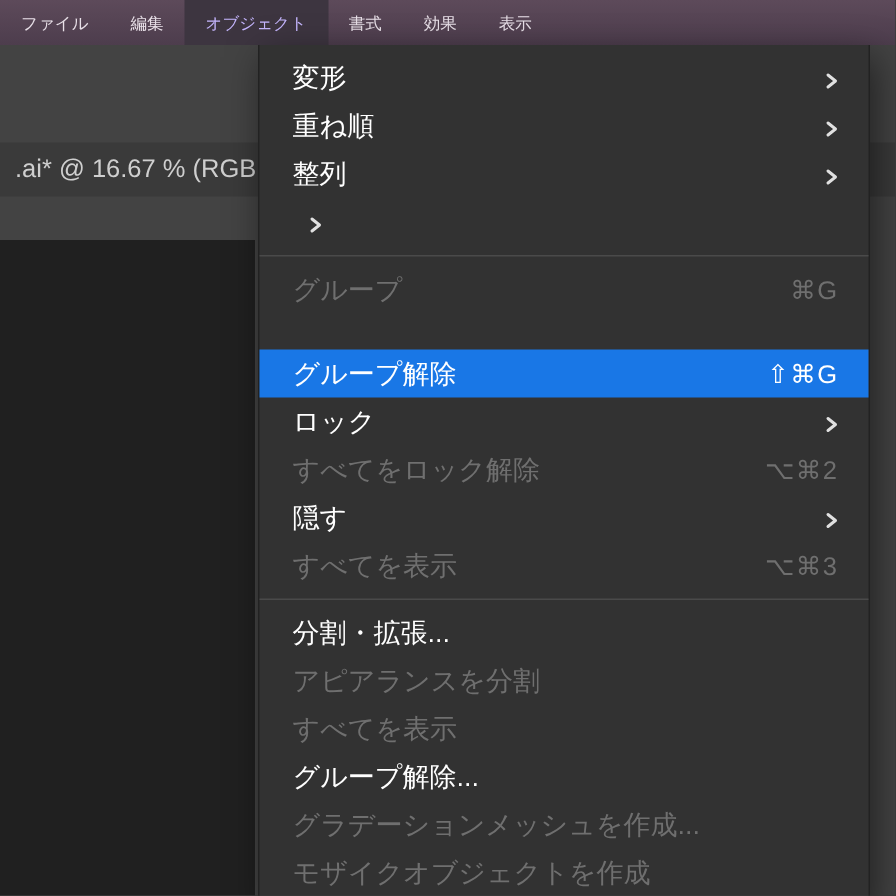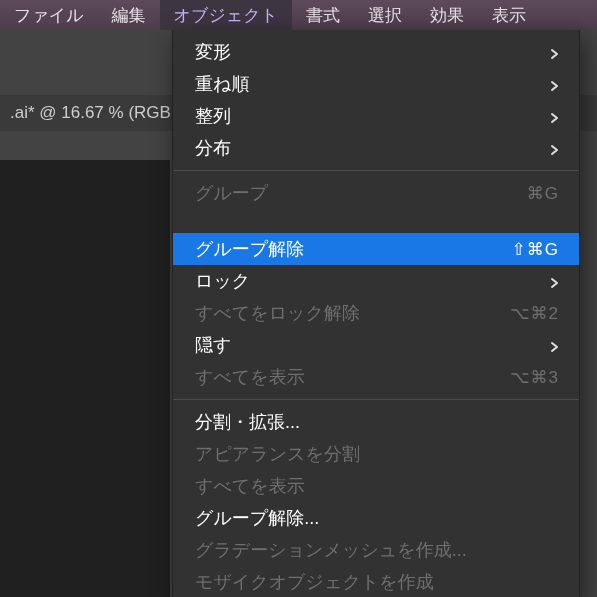--- a/index.html
+++ b/index.html
@@ -10,21 +10,21 @@
     font-family: -apple-system, "Hiragino Sans", "Hiragino Kaku Gothic ProN", sans-serif;
     overflow: hidden;
     position: relative;
   }
   .menubar {
     display: flex;
     background: linear-gradient(to bottom, #5d4a5a, #4d3d4d);
     height: 30px;
     align-items: center;
     color: #e8e0e8;
-    font-size: 17px;
+    font-size: 11px;
     font-weight: 500;
   }
   .menubar .item {
     padding: 0 14px;
     height: 100%;
     display: flex;
     align-items: center;
     cursor: default;
   }
   .menubar .item.active {
@@ -121,23 +121,20 @@
   <div class="item">
       <span>編集</span>
     </div>
   <div class="item active">
       <span>オブジェクト</span>
     </div>
   <div class="item">
       <span>書式</span>
     </div>
   <div class="item">
-      <span>選択</span>
-    </div>
-  <div class="item">
       <span>効果</span>
     </div>
   <div class="item">
       <span>表示</span>
     </div>
 </div>
 
 <div class="workspace">
   <div class="tabbar">
     <span>.ai* @ 16.67 % (RGB</span>
@@ -164,21 +161,20 @@
     </div>
     <div class="row">
       <span class="label">整列</span>
       <span class="chev">
         <svg width="10" height="14" viewBox="0 0 10 14">
           <path d="M3 3 L8 7 L3 11" stroke="#e0e0e0" stroke-width="2" fill="none" stroke-linecap="round" stroke-linejoin="round"></path>
         </svg>
       </span>
     </div>
     <div class="row">
-      <span class="label">分布</span>
       <span class="chev">
         <svg width="10" height="14" viewBox="0 0 10 14">
           <path d="M3 3 L8 7 L3 11" stroke="#e0e0e0" stroke-width="2" fill="none" stroke-linecap="round" stroke-linejoin="round"></path>
         </svg>
       </span>
     </div>
     <div class="sep"></div>
     <div class="row disabled">
       <span class="label">グループ</span>
       <span class="shortcut">⌘G</span>

